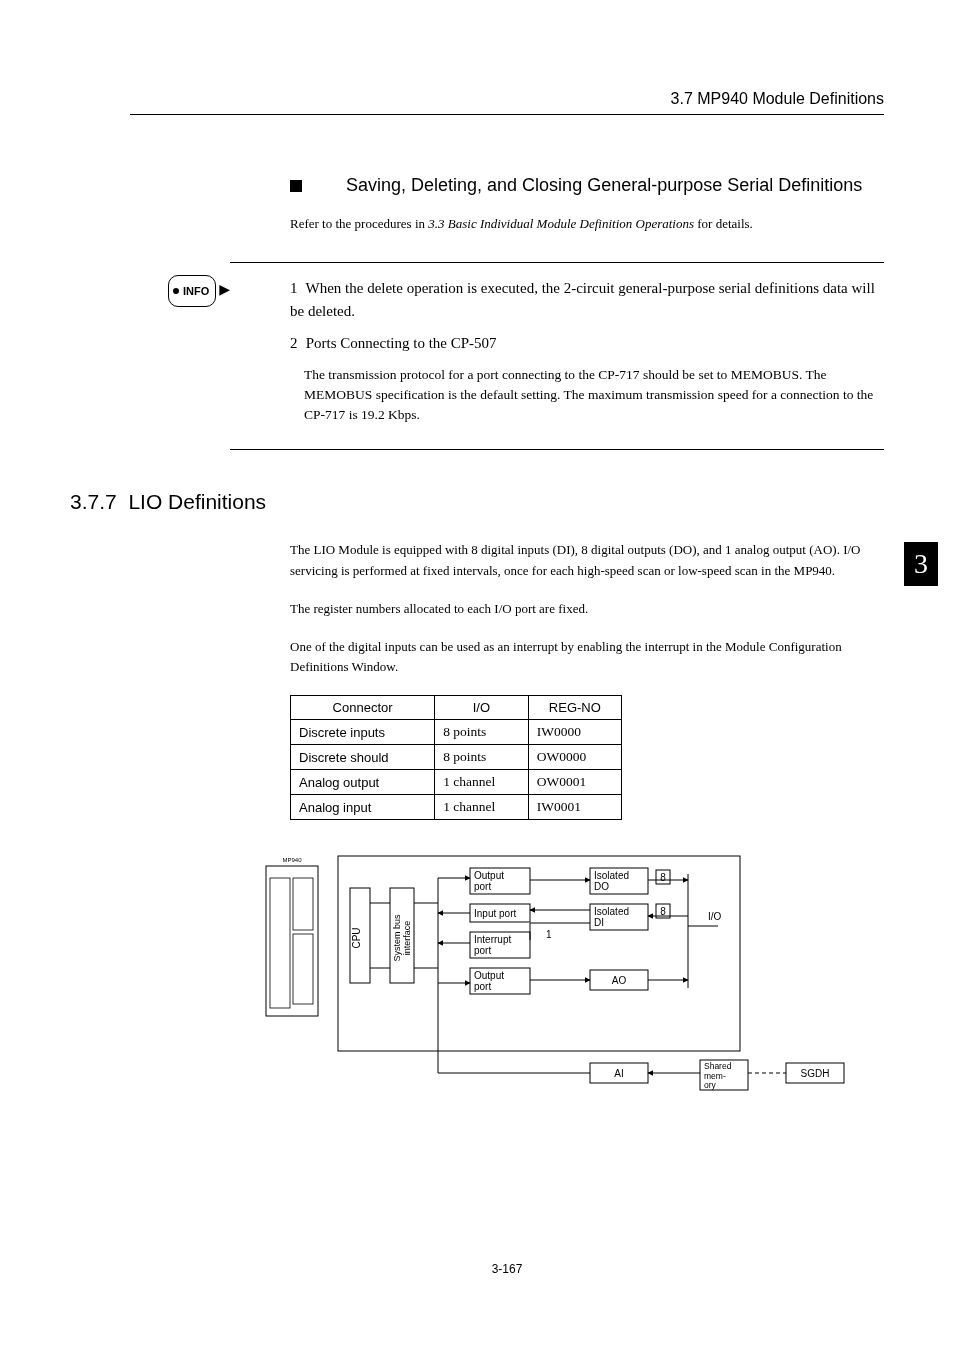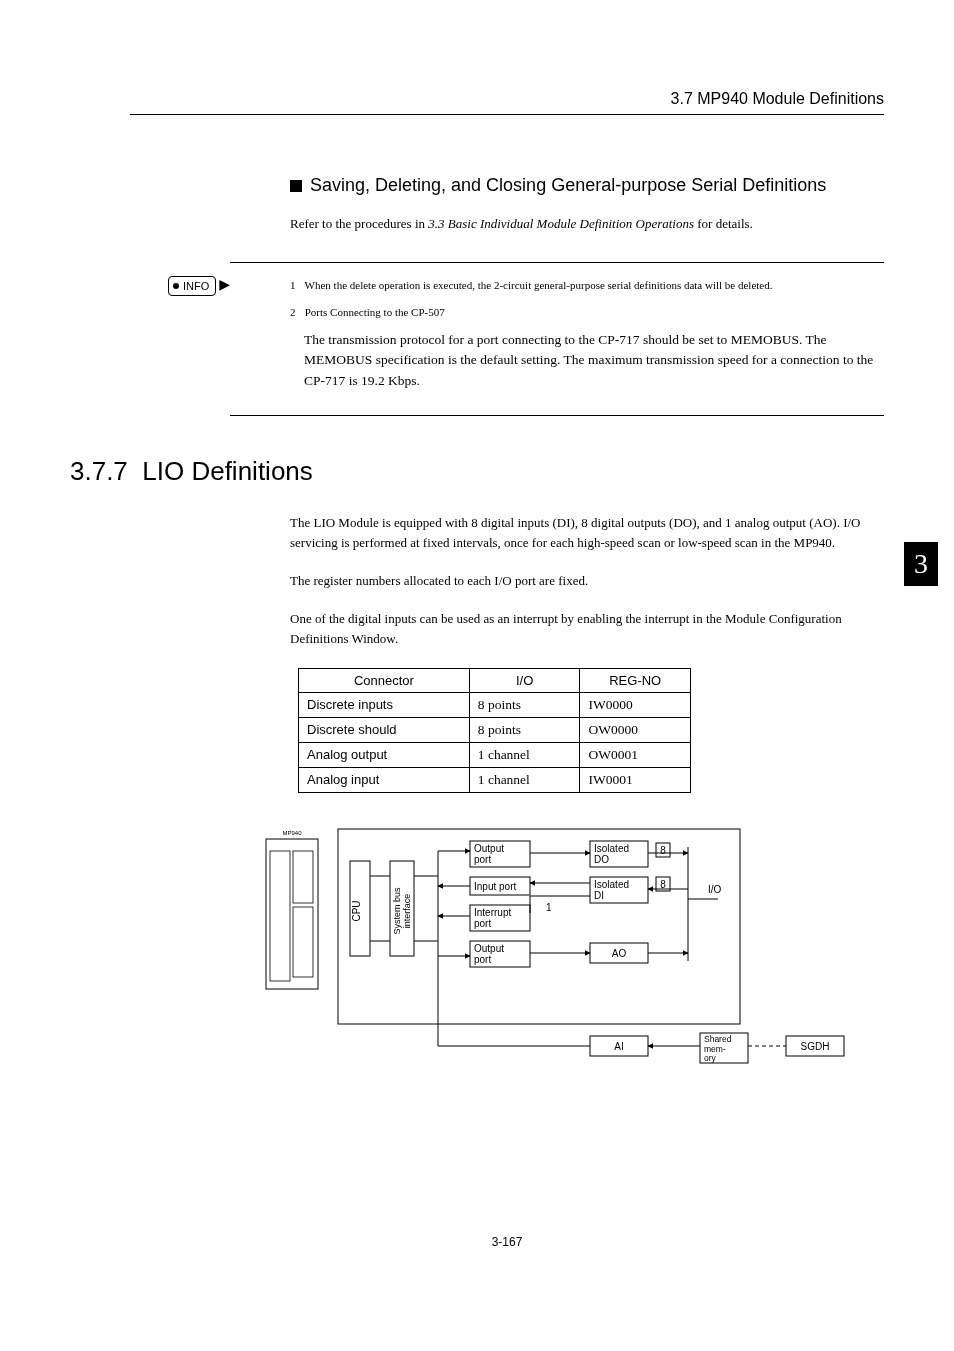--- a/index.html
+++ b/index.html
@@ -23,20 +23,21 @@
     border-top: 1.5px solid #000;
     margin: 0 0 60px 0;
   }
   .subsection-title {
     font-family: Arial, Helvetica, sans-serif;
     font-size: 18px;
     font-weight: normal;
     margin: 0 0 18px 0;
     display: flex;
     align-items: center;
+    gap: 36px;
   }
   .subsection-title .sq {
     display: inline-block;
     width: 12px; height: 12px;
     background: #000;
     margin-right: 8px;
   }
   .content-indent {
     margin-left: 160px;
   }
@@ -56,73 +57,73 @@
   }
   .info-badge {
     position: absolute;
     left: -62px;
     top: 12px;
     font-family: Arial, Helvetica, sans-serif;
   }
   .info-badge .bubble {
     display: inline-flex;
     align-items: center;
-    height: 20px;
+    height: 32px;
     border: 1.2px solid #000;
-    border-radius: 4px;
+    border-radius: 10px;
     padding: 0 6px 0 4px;
     font-size: 11px;
-    font-weight: normal;
+    font-weight: bold;
   }
   .info-badge .bubble .dot {
     width: 6px; height: 6px; border-radius: 50%;
     background: #000; margin-right: 4px;
   }
   .info-badge .arrow {
     margin-left: 3px;
     font-size: 14px;
   }
   .info-item {
-    font-size: 11px;
+    font-size: 15px;
     line-height: 1.5;
     margin: 0 0 10px 0;
   }
   .info-item .num {
     display: inline-block;
     width: 12px;
   }
   .info-sub {
     font-size: 13.5px;
     line-height: 1.5;
     margin: 0 0 10px 14px;
   }
 
   .section-title {
     font-family: Arial, Helvetica, sans-serif;
-    font-size: 26px;
+    font-size: 21px;
     font-weight: normal;
     margin: 0 0 26px -60px;
   }
 
   .side-chapter {
     position: absolute;
     right: 16px;
     top: 542px;
     width: 34px; height: 44px;
     background: #000;
     color: #fff;
     font-family: "Times New Roman", serif;
     font-size: 28px;
     display: flex; align-items: center; justify-content: center;
   }
 
   table.io-table {
     border-collapse: collapse;
-    width: 393px;
-    margin: 8px 0 28px 8px;
+    width: 332px;
+    margin: 8px 0 28px 0;
   }
   table.io-table th, table.io-table td {
     border: 1px solid #000;
     padding: 4px 8px;
   }
   table.io-table th {
     font-family: Arial, Helvetica, sans-serif;
     font-weight: normal;
     font-size: 13px;
     text-align: center;

